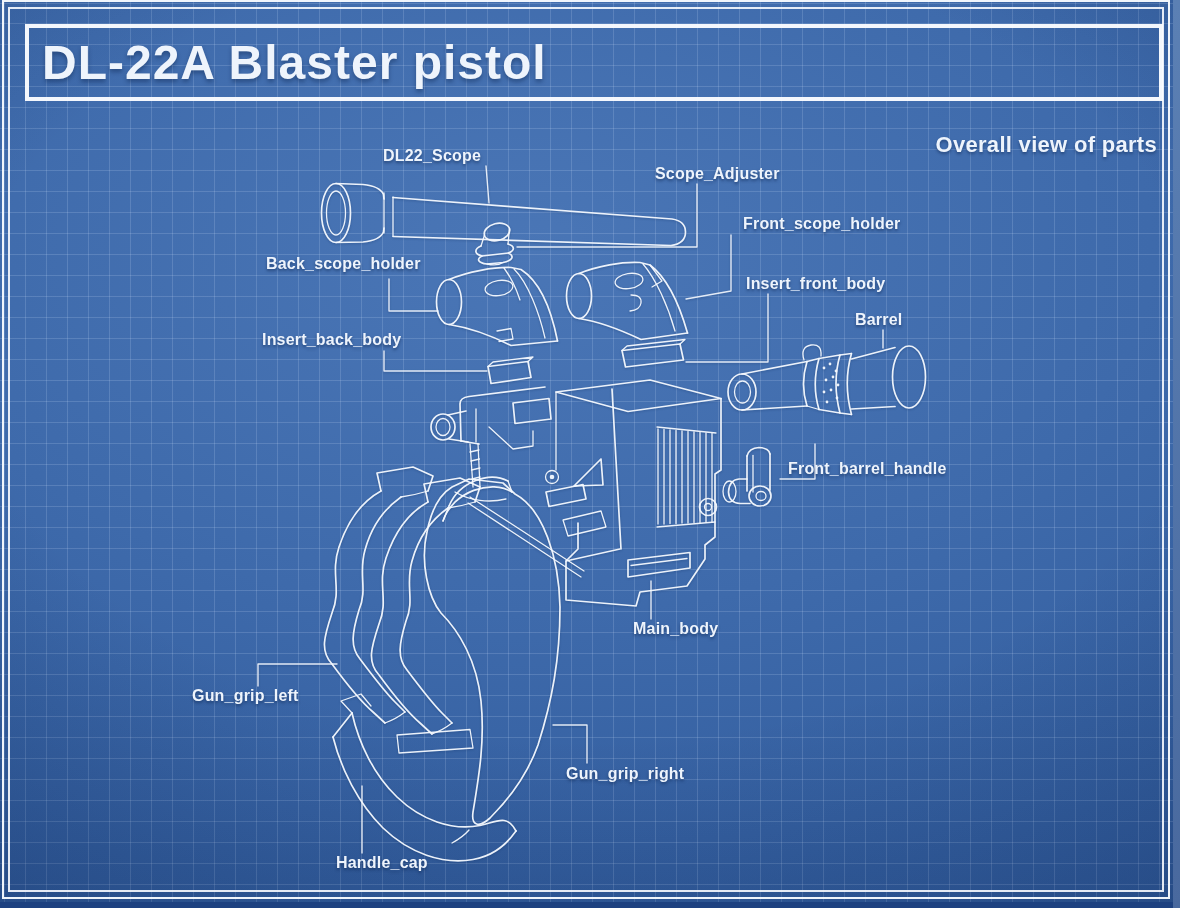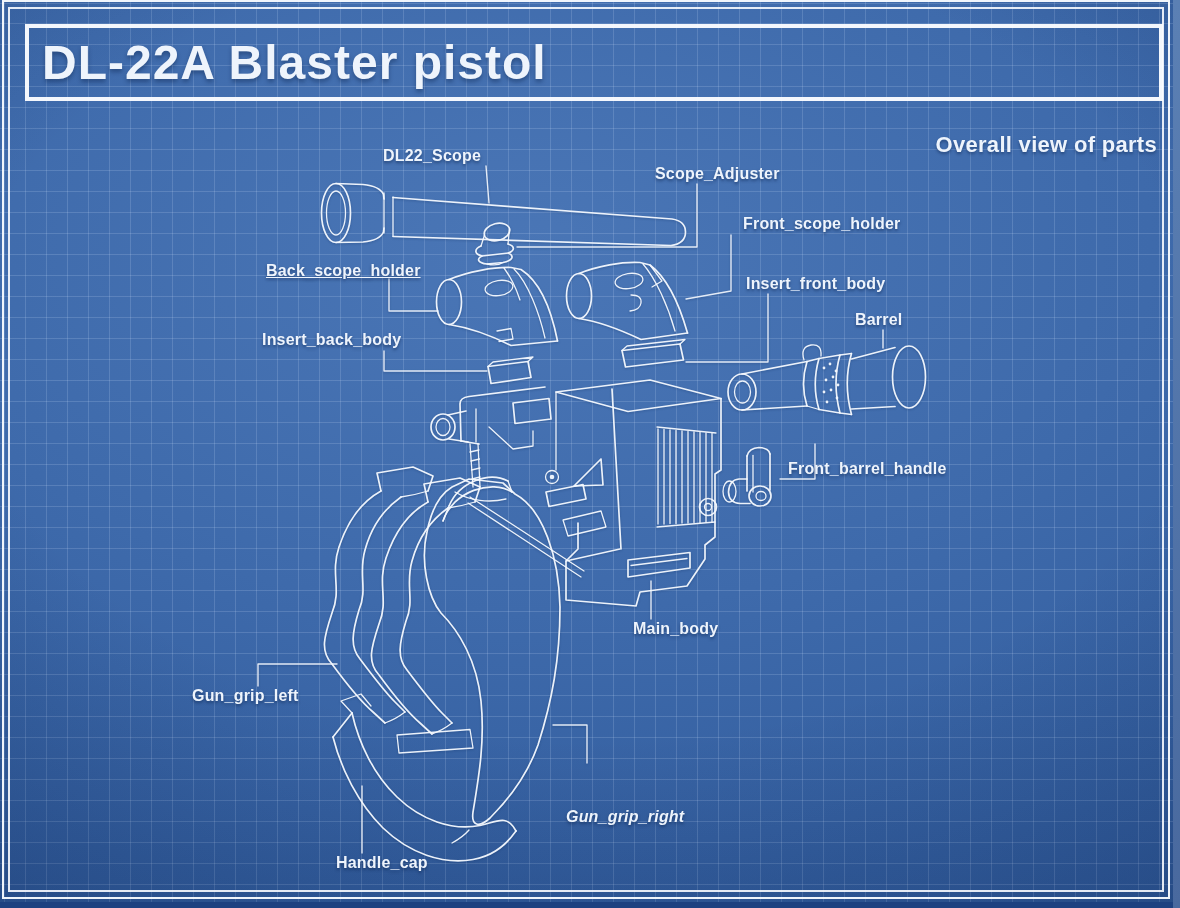--- a/index.html
+++ b/index.html
@@ -233,22 +233,22 @@
       <path class="stroke" d="M352,713 C359,744 374,775 397,797 C421,820 452,831 480,825.5 C495,822.5 507,813 516,831"></path>
       <path class="stroke" d="M333,737 L352,713"></path>
       <path class="stroke thin" d="M352,713 L341,701 L361,694 L371,706"></path>
       <path class="stroke thin" d="M452,843 Q463,837 469,830"></path>
     </g>
   </svg>
 
   <div class="part-label" style="left:383px; top:147px;">DL22_Scope</div>
   <div class="part-label" style="left:655px; top:165px;">Scope_Adjuster</div>
   <div class="part-label" style="left:743px; top:215px;">Front_scope_holder</div>
-  <div class="part-label" style="left:266px; top:262px;text-decoration:underline;">Back_scope_holder</div>
+  <div class="part-label" style="left:266px; top:255px;">Back_scope_holder</div>
   <div class="part-label" style="left:746px; top:275px;">Insert_front_body</div>
   <div class="part-label" style="left:262px; top:331px;text-align:right;">Insert_back_body</div>
   <div class="part-label" style="left:855px; top:311px;">Barrel</div>
   <div class="part-label" style="left:788px; top:424px;margin-top:36px;">Front_barrel_handle</div>
   <div class="part-label" style="left:633px; top:620px;">Main_body</div>
   <div class="part-label" style="left:177px; top:687px;margin-left:15px;">Gun_grip_left</div>
-  <div class="part-label" style="left:566px; top:808px;font-style:italic;">Gun_grip_right</div>
+  <div class="part-label" style="left:566px; top:765px;">Gun_grip_right</div>
   <div class="part-label" style="left:336px; top:854px;">Handle_cap</div>
 </div>
 
 </body></html>

